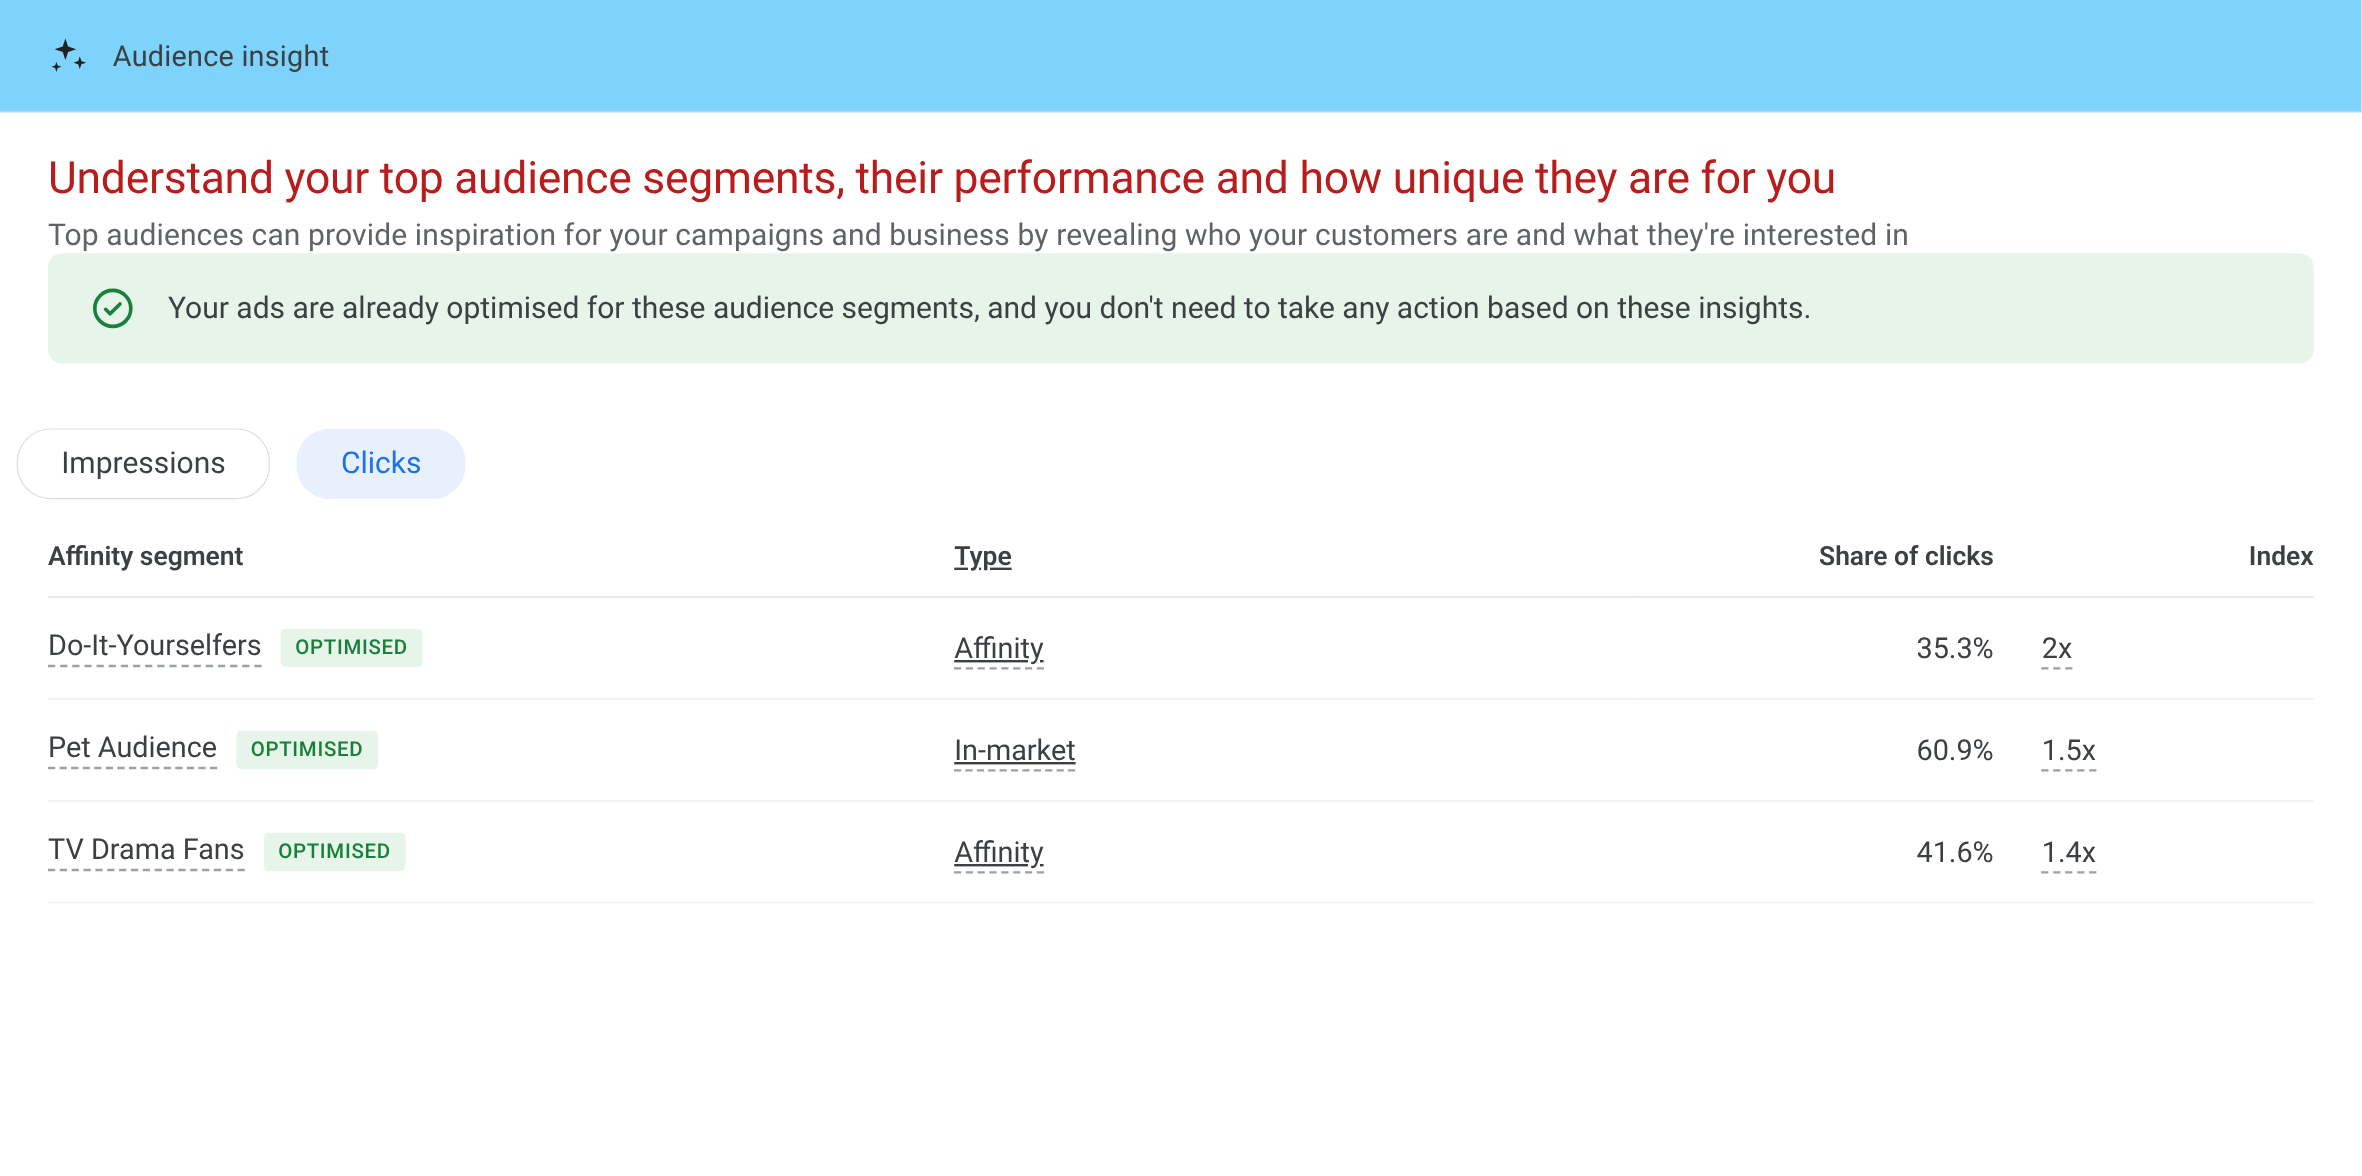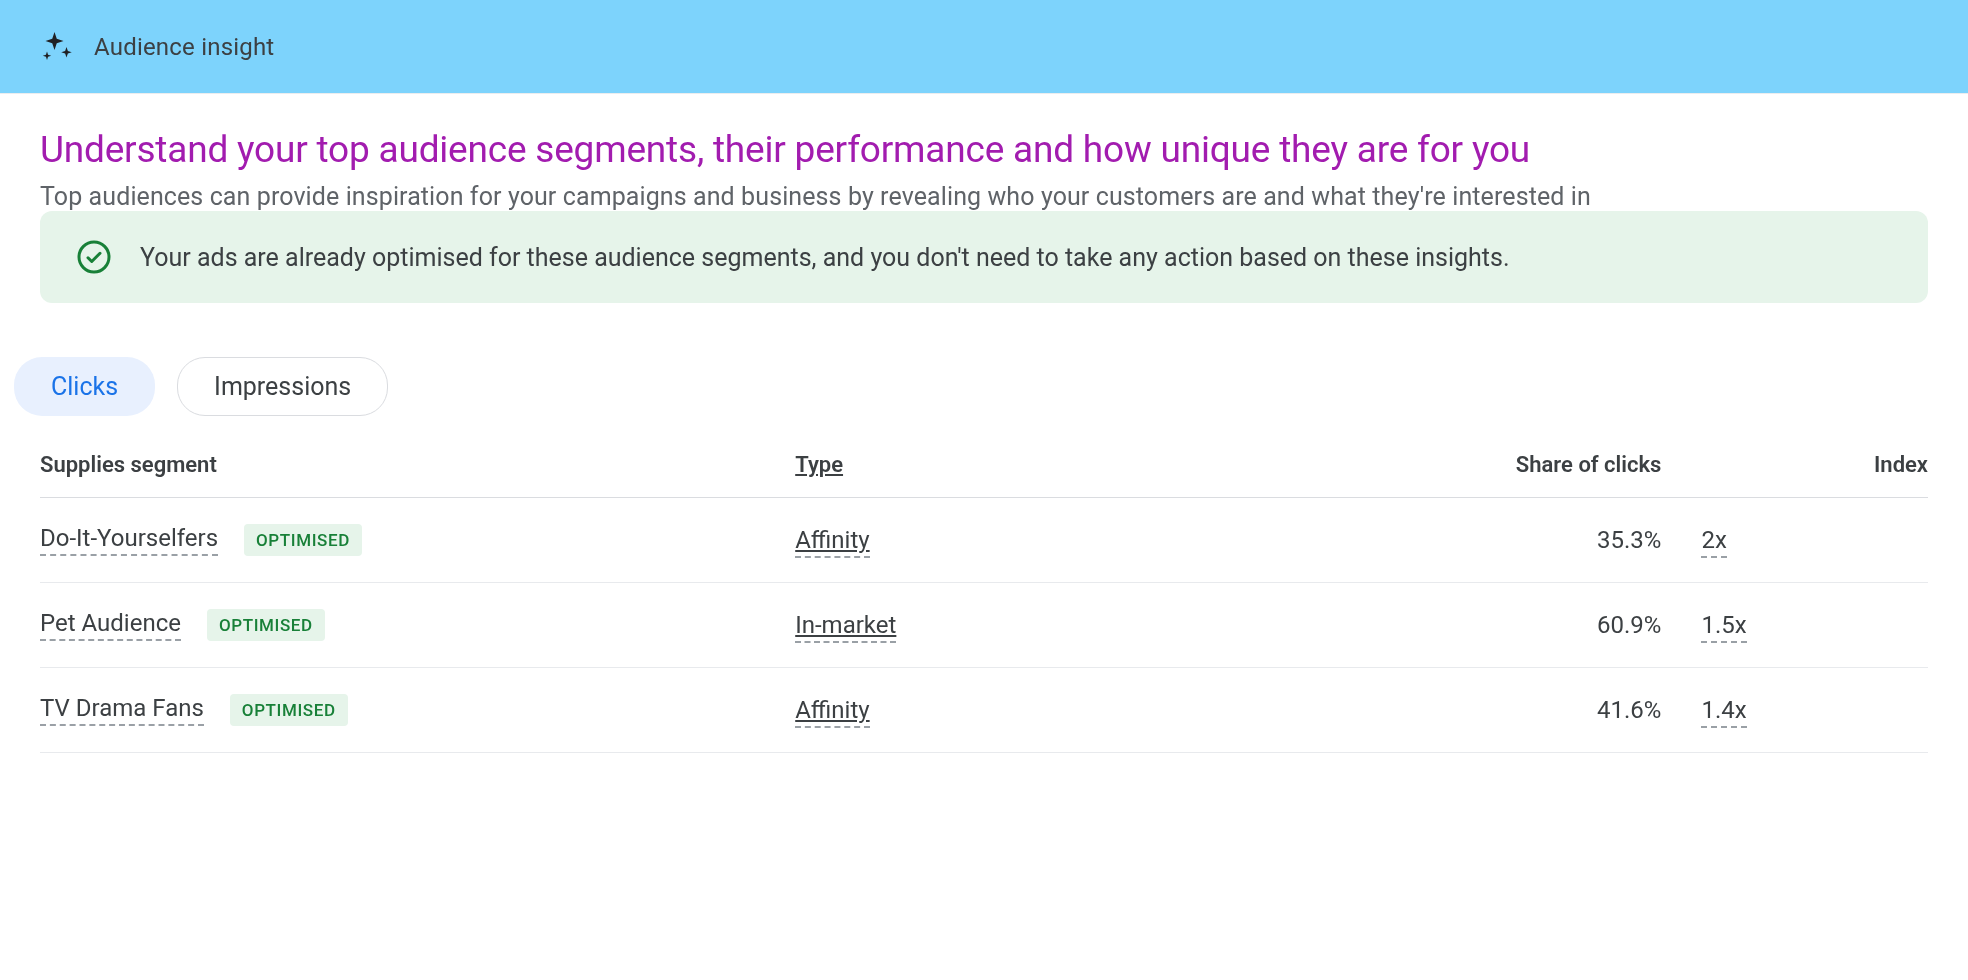--- a/index.html
+++ b/index.html
@@ -13,21 +13,21 @@
     background: #7dd3fc;
     height: 94px;
     display: flex;
     align-items: center;
     padding-left: 38px;
     border-bottom: 1px solid #ebedef;
   }
   .topbar-icon { width: 36px; height: 36px; margin-right: 20px; }
   .topbar-title { font-size: 24px; color: #3c4043; letter-spacing: 0.2px; }
   .content { padding: 32px 40px 0 40px; }
-  .headline { font-size: 37px; color: #a21caf; font-weight: 400; letter-spacing: -0.2px; line-height: 1.3; }
+  .headline { font-size: 37px; color: #b91c1c; font-weight: 400; letter-spacing: -0.2px; line-height: 1.3; }
   .subhead { font-size: 25px; color: #5f6368; margin-top: 8px; letter-spacing: 0.1px; }
   .banner {
     background: #e6f4ea;
     border-radius: 12px;
     padding: 28px 36px;
     display: flex;
     align-items: center;
     gap: 28px;
   }
   .banner-icon { flex: 0 0 auto; width: 36px; height: 36px; }
@@ -65,21 +65,21 @@
   }
   td.col-share { text-align: right; padding-right: 40px; }
   td.col-index { }
   .underdash { border-bottom: 2px dashed #9aa0a6; padding-bottom: 2px; }
   .seg-name {
     font-size: 24px;
     color: #3c4043;
   }
   .chip {
     display: inline-block;
-    margin-left: 26px;
+    margin-left: 16px;
     background: #e6f4ea;
     color: #188038;
     font-size: 17px;
     font-weight: 500;
     letter-spacing: 0.6px;
     padding: 6px 12px;
     border-radius: 4px;
     vertical-align: middle;
   }
   .col-segment { width: 40%; }
@@ -109,28 +109,28 @@
     <span class="banner-icon">
       <svg viewBox="0 0 24 24" width="36" height="36" fill="none" stroke="#188038" stroke-width="2">
         <circle cx="12" cy="12" r="10"></circle>
         <path d="M8 12.5l2.5 2.5L16 9.5" stroke-linecap="round" stroke-linejoin="round"></path>
       </svg>
     </span>
     <span class="banner-text">Your ads are already optimised for these audience segments, and you don't need to take any action based on these insights.</span>
   </div>
 
   <div class="tabs">
+    <button class="tab inactive">Impressions</button>
     <button class="tab active">Clicks</button>
-    <button class="tab inactive">Impressions</button>
   </div>
 
   <table>
     <thead>
       <tr>
-        <th class="col-segment">Supplies segment</th>
+        <th class="col-segment">Affinity segment</th>
         <th class="col-type">Type</th>
         <th class="col-share">Share of clicks</th>
         <th class="col-index">Index</th>
       </tr>
     </thead>
     <tbody id="table-body">
         <tr>
           <td class="col-segment"><span class="underdash seg-name">Do-It-Yourselfers</span><span class="chip">OPTIMISED</span></td>
           <td class="col-type"><span class="underdash">Affinity</span></td>
           <td class="col-share">35.3%</td>

